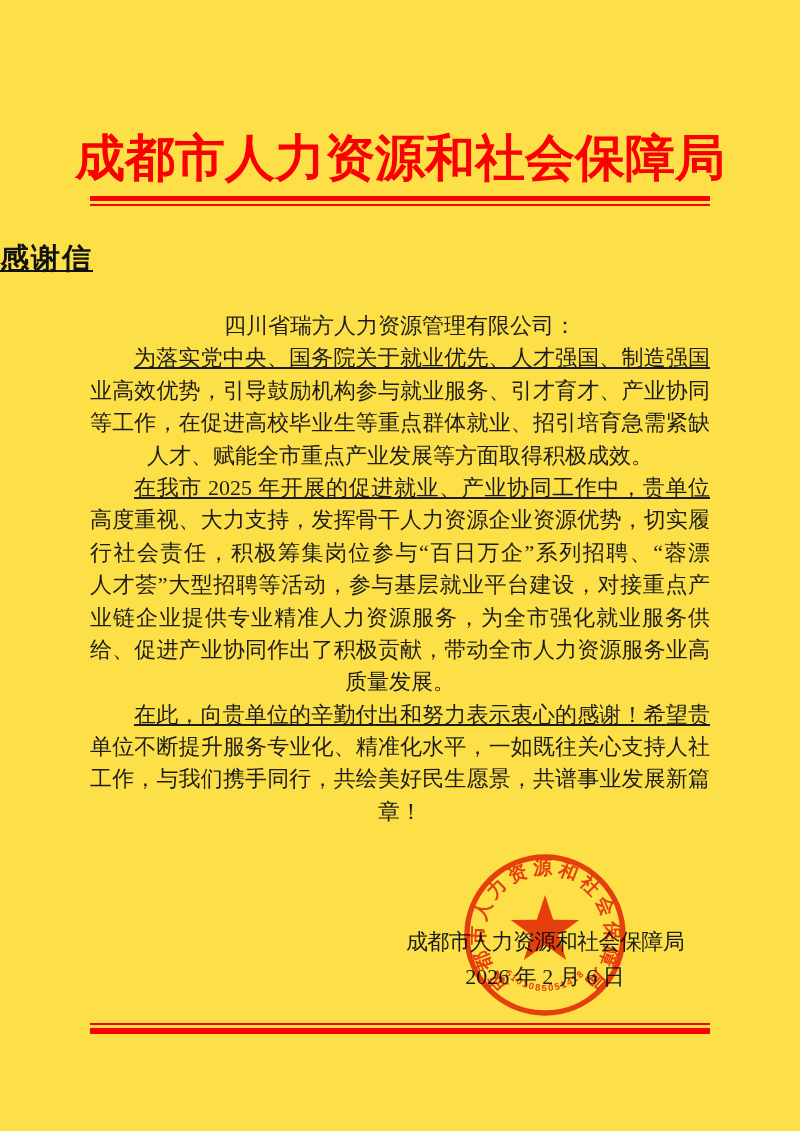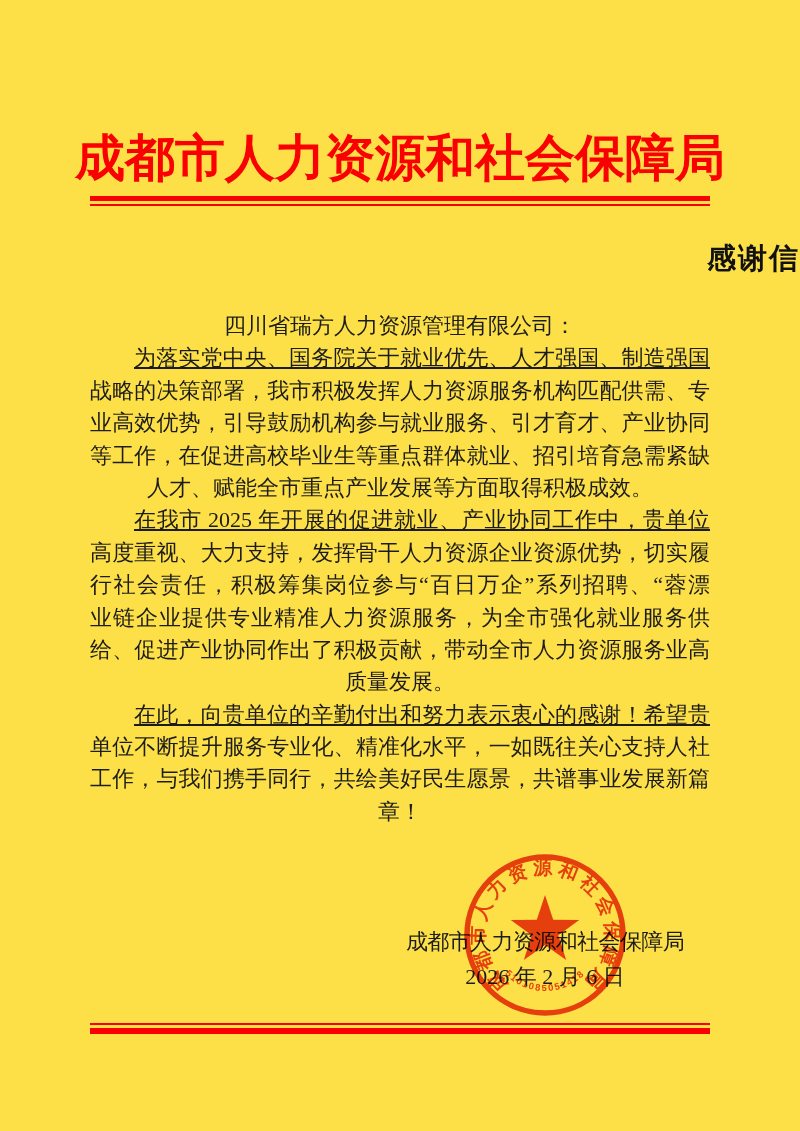--- a/index.html
+++ b/index.html
@@ -21,25 +21,26 @@
     white-space:nowrap;
   }
   .rule-top{
     position:absolute;left:90px;top:196px;width:620px;
     height:3px;
     border-top:5px solid #fb0000;
     border-bottom:2px solid #fb0000;
   }
   .letter-title{
     position:absolute;left:0;top:240px;width:800px;
-    text-align:right;
+    text-align:left;
     font-size:29px;line-height:36px;
     font-weight:bold;
     color:#111;
     letter-spacing:2px;
+    text-decoration:underline;
   }
   
   .letter-body{
     position:absolute;left:90px;top:310px;width:620px;
     font-size:22px;
     color:#1c1c1c;
   }
   .line{
     height:32.4px;line-height:32.4px;
     text-align:center;
@@ -106,34 +107,34 @@
   <div class="rule-top"></div>
 
   <div class="letter-title">感谢信</div>
 
   <div class="letter-body">
 
       <div class="line plain">四川省瑞方人力资源管理有限公司：</div>
 
       <div class="line first">为落实党中央、国务院关于就业优先、人才强国、制造强国</div>
 
-      <div class="line mid">战略的决策部署，我市积极发挥人力资源服务机构匹配供需、专</div>
 
       <div class="line mid">业高效优势，引导鼓励机构参与就业服务、引才育才、产业协同</div>
 
       <div class="line mid">等工作，在促进高校毕业生等重点群体就业、招引培育急需紧缺</div>
 
       <div class="line end">人才、赋能全市重点产业发展等方面取得积极成效。</div>
 
       <div class="line first">在我市 2025 年开展的促进就业、产业协同工作中，贵单位</div>
 
       <div class="line mid">高度重视、大力支持，发挥骨干人力资源企业资源优势，切实履</div>
 
       <div class="line mid">行社会责任，积极筹集岗位参与“百日万企”系列招聘、“蓉漂</div>
 
+      <div class="line mid">人才荟”大型招聘等活动，参与基层就业平台建设，对接重点产</div>
 
       <div class="line mid">业链企业提供专业精准人力资源服务，为全市强化就业服务供</div>
 
       <div class="line mid">给、促进产业协同作出了积极贡献，带动全市人力资源服务业高</div>
 
       <div class="line end">质量发展。</div>
 
       <div class="line first">在此，向贵单位的辛勤付出和努力表示衷心的感谢！希望贵</div>
 
       <div class="line mid">单位不断提升服务专业化、精准化水平，一如既往关心支持人社</div>

